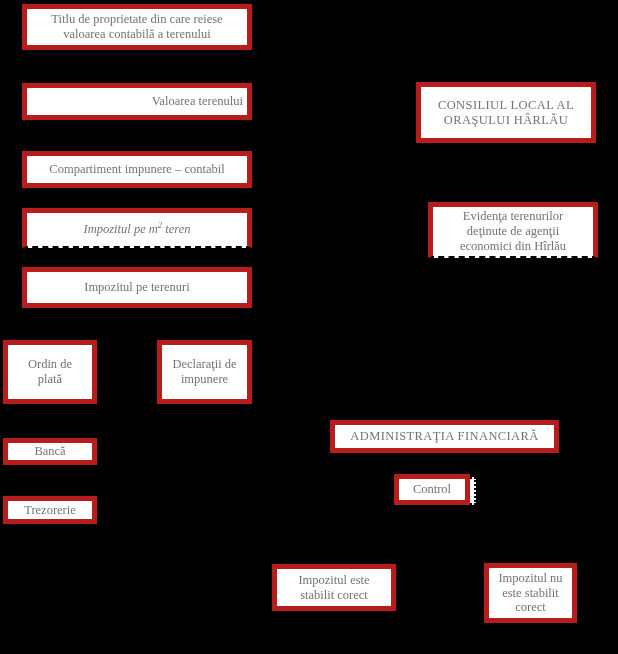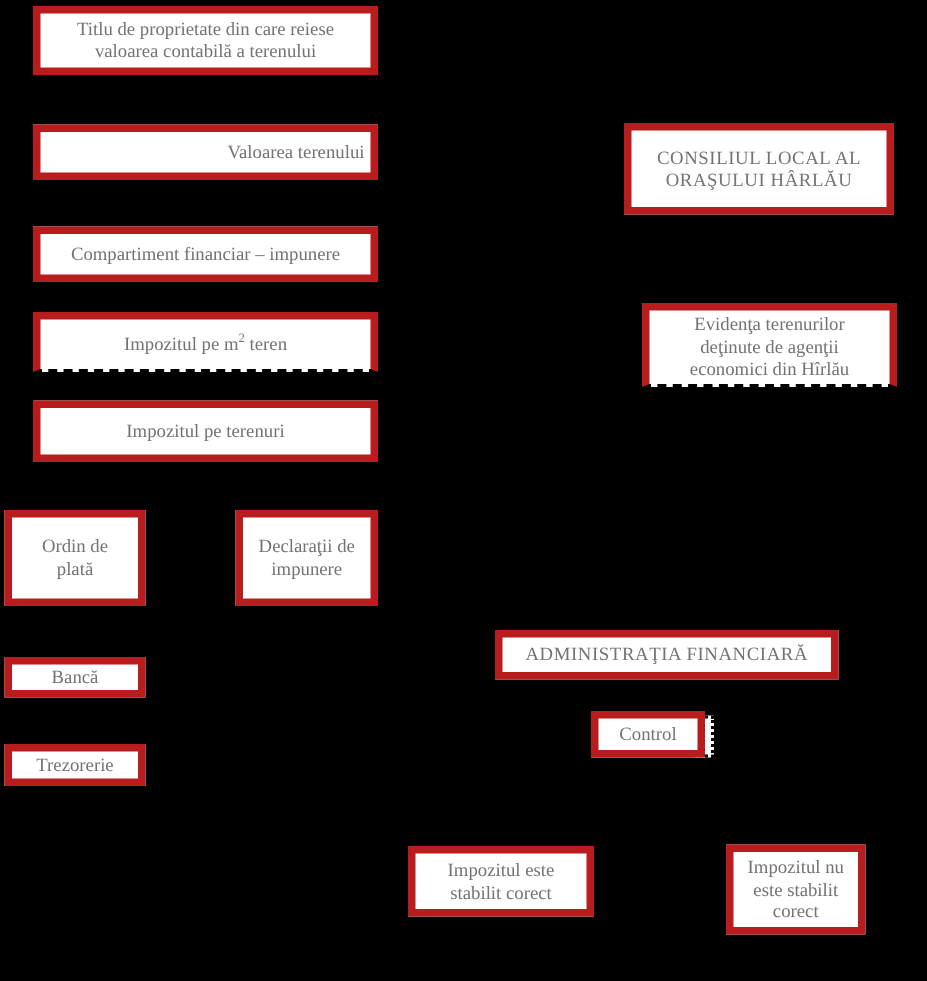--- a/index.html
+++ b/index.html
@@ -63,24 +63,24 @@
       <span>Titlu de proprietate din care reiese</span><br>
       <span>valoarea contabilă a terenului</span>
     </span>
   </div>
 
   <div class="node" style="left:22px; top:83px; width:230px; height:37px;text-align:right;">
     <span class="label">Valoarea terenului</span>
   </div>
 
   <div class="node" style="left:22px; top:151px; width:230px; height:37px;">
-    <span class="label">Compartiment financiar – impunere</span>
+    <span class="label">Compartiment impunere – contabil</span>
   </div>
 
-  <div class="node dashed-bottom" style="left:22px; top:208px; width:230px; height:40px;">
+  <div class="node dashed-bottom" style="left:22px; top:208px; width:230px; height:40px;font-style:italic;">
     <span class="label">
       <span>Impozitul pe m</span><sup>2</sup><span> teren</span>
     </span>
   </div>
 
   <div class="node" style="left:22px; top:267px; width:230px; height:41px;">
     <span class="label">Impozitul pe terenuri</span>
   </div>
 
   <div class="node" style="left:3px; top:340px; width:94px; height:64px;">

